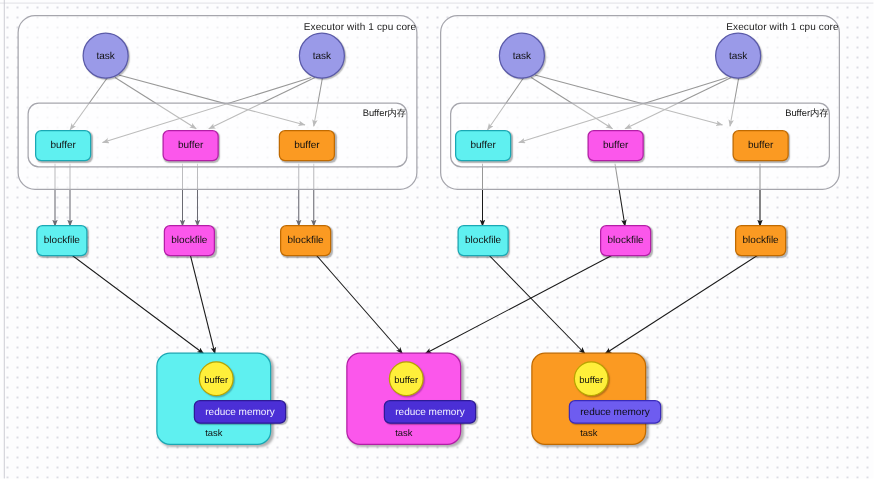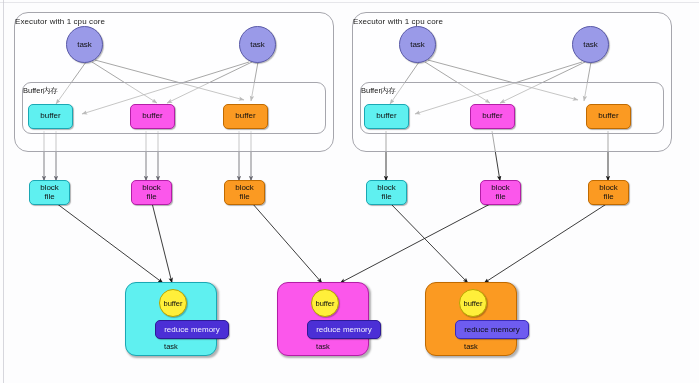--- a/index.html
+++ b/index.html
@@ -26,32 +26,32 @@
   .node{position:absolute;box-sizing:border-box;}
 
   
   .executor{
     border:1px solid #a6a6ad;
     border-radius:14px;
     background:rgba(255,255,255,0.55);
   }
   .executor-title{
     position:absolute;left:0;right:0;top:4px;
-    text-align:left;font-size:8px;color:#1a1a1a;
+    text-align:right;font-size:8px;color:#1a1a1a;
     letter-spacing:.1px;
   }
   
   .bufmem{
     border:1px solid #a6a6ad;
     border-radius:9px;
     background:rgba(255,255,255,0.35);
   }
   .bufmem-title{
     position:absolute;left:0;right:0;top:3px;
-    text-align:left;font-size:7.5px;color:#141414;
+    text-align:right;font-size:7.5px;color:#141414;
   }
 
   
   .task-circle{
     border-radius:50%;
     background:#9a9ae8;
     border:1px solid #5a5aa8;
     display:flex;align-items:center;justify-content:center;
     font-size:8px;color:#101010;
     box-shadow:1px 1px 1px rgba(0,0,0,.28);
@@ -62,21 +62,21 @@
     border-radius:5px;
     display:flex;align-items:center;justify-content:center;
     font-size:8px;color:#101010;line-height:1.05;
     text-align:center;
     box-shadow:1px 1px 1px rgba(0,0,0,.3);
   }
   .chip.cyan   {background:#5ff0f0;border:1px solid #1aa8b4;}
   .chip.magenta{background:#fb57eb;border:1px solid #b31ea6;}
   .chip.orange {background:#fb9a22;border:1px solid #c06a00;}
 
-  .blockfile{flex-direction:column;}
+  .blockfile{flex-direction:row;}
 
   
   .rtask{
     border-radius:11px;
     box-shadow:1.5px 1.5px 2px rgba(0,0,0,.3);
     position:absolute;
   }
   .rtask.cyan   {background:#5ff0f0;border:1px solid #1aa8b4;}
   .rtask.magenta{background:#fb57eb;border:1px solid #b31ea6;}
   .rtask.orange {background:#fb9a22;border:1px solid #c06a00;}

